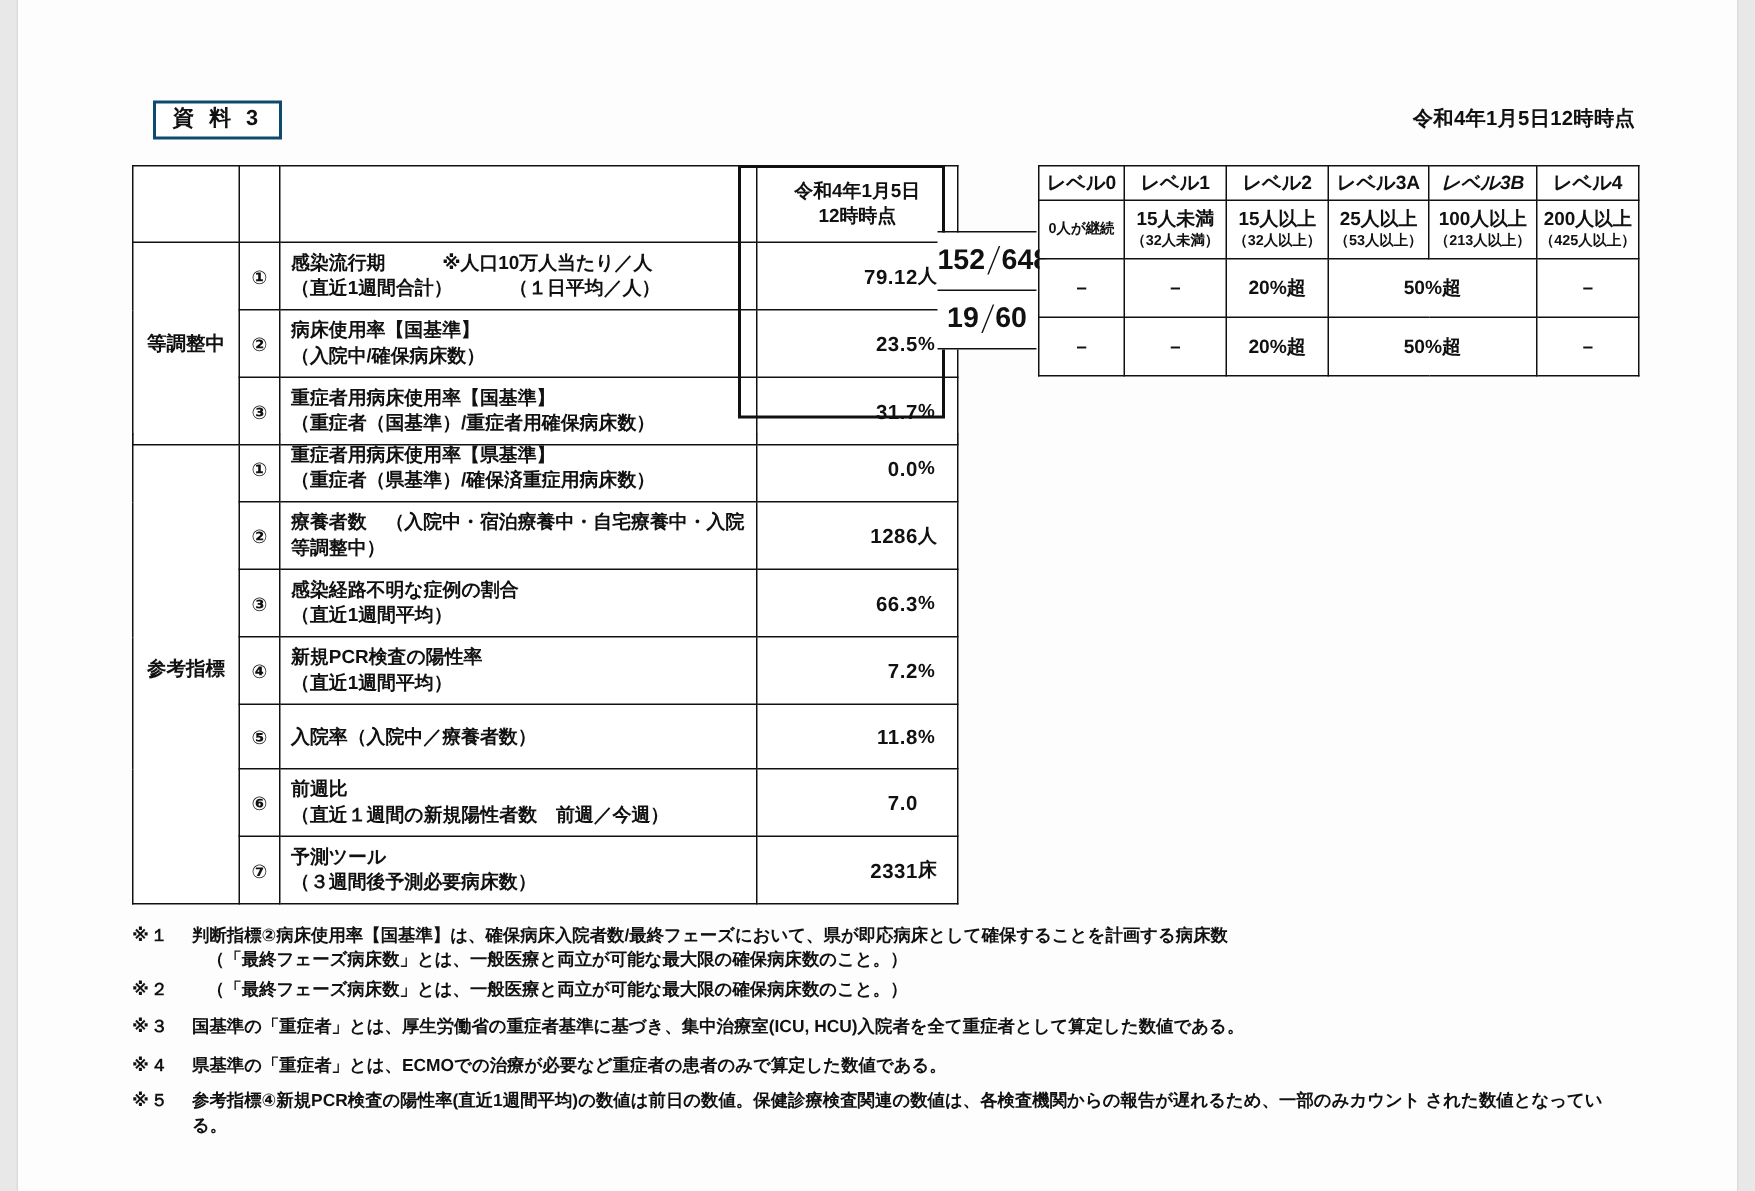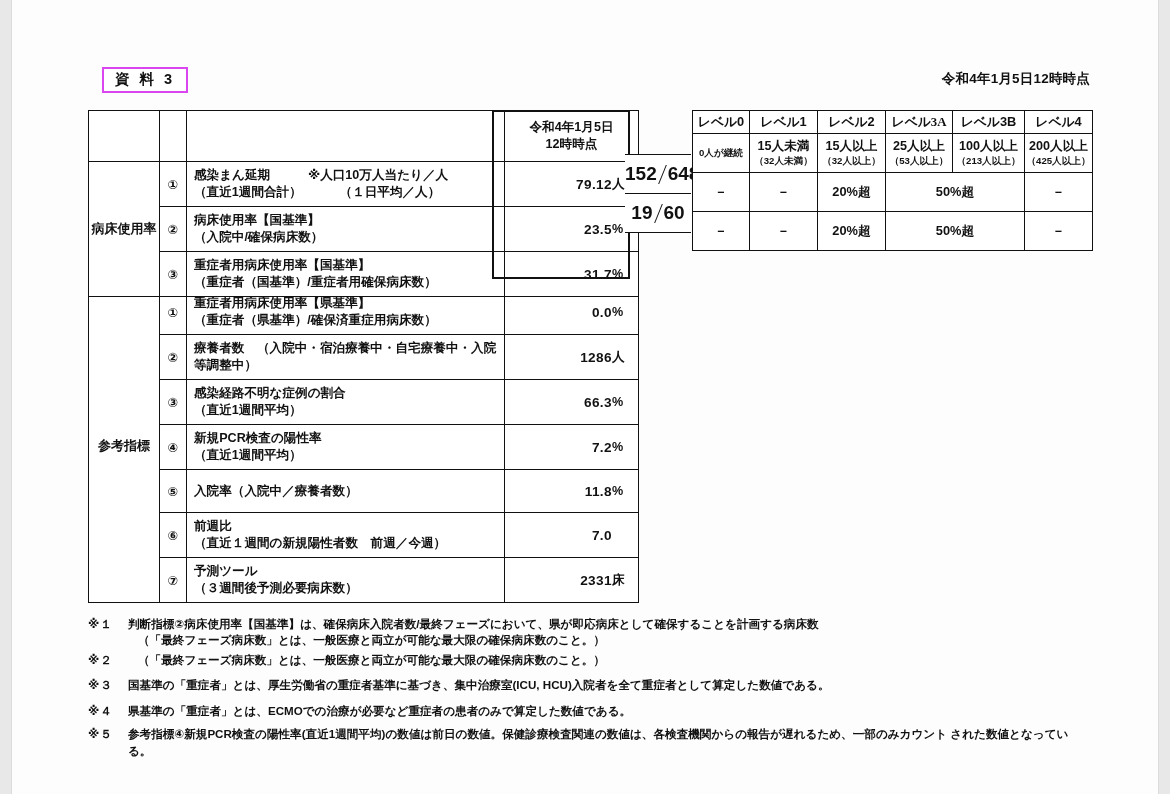--- a/index.html
+++ b/index.html
@@ -33,21 +33,21 @@
 
   
   .hdr {
     position: relative;
     height: 34px;
   }
   .doc-tag {
     position: absolute;
     left: 14px;
     top: 5px;
-    border: 2px solid #d946ef;
+    border: 2px solid #0c4a6e;
     padding: 2px 11px 3px 11px;
     font-size: 14.5px;
     font-weight: 700;
     letter-spacing: 3px;
     line-height: 1.15;
     background: #fff;
     box-shadow: 0 0 0 1px #fff inset;
   }
   .asof {
     position: absolute;
@@ -165,22 +165,22 @@
   #level-table .lv-name   { height: 22px; font-size: 12.8px; }
   #level-table .lv-phase  { height: 21px; font-size: 11.8px; }
   #level-table .lv-crit   { height: 38px; font-size: 12.6px; line-height: 1.2; }
   #level-table .lv-row    { height: 38px; font-size: 12.8px; }
   #level-table .crit-main { display: block; }
   #level-table .crit-sub  { display: block; font-size: 9.6px; font-weight: 700; margin-top: 1px; }
   #level-table .crit-zero { font-size: 9.6px; }
   .col0 { width: 56px; }
   .col1 { width: 67px; }
   .col2 { width: 67px; }
-  .col3a{ width: 66px; font-family: Liberation Serif, serif; }
-  .col3b{ width: 71px; }
+  .col3a{ width: 66px; }
+  .col3b{ width: 71px; font-style: italic; }
   .col4 { width: 67px; }
 
   
   #ref-table {
     margin-top: 14px;
     width: 537px;
   }
   #ref-table .c-grp   { width: 70px;  text-align: center; font-size: 13px; }
   #ref-table .c-num   { width: 26px;  text-align: center; font-size: 12.5px; }
   #ref-table .c-label { width: 308px; text-align: left; padding: 3px 2px 3px 7px; line-height: 1.32; font-size: 12.6px;}
@@ -230,24 +230,24 @@
             <tr class="r-head">
           <td class="c-grp"></td>
           <td class="c-num"></td>
           <td class="c-label"></td>
           <td class="c-val asof-cell">
             <span>令和4年1月5日</span><br>
             <span>12時時点</span>
           </td>
         </tr>
         <tr class="r-data">
-          <td class="c-grp" rowspan="3">病床使用率</td>
+          <td class="c-grp" rowspan="3">等調整中</td>
           <td class="c-num">①</td>
           <td class="c-label">
-            <span>感染まん延期　　　※人口10万人当たり／人</span><br>
+            <span>感染流行期　　　※人口10万人当たり／人</span><br>
             <span>（直近1週間合計）　　　（１日平均／人）</span>
           </td>
           <td class="c-val">
             <div class="valbox">
               <span class="valnum">79.12</span>
               <span class="valunit">人</span>
             </div>
           </td>
         </tr>
         <tr class="r-data">

